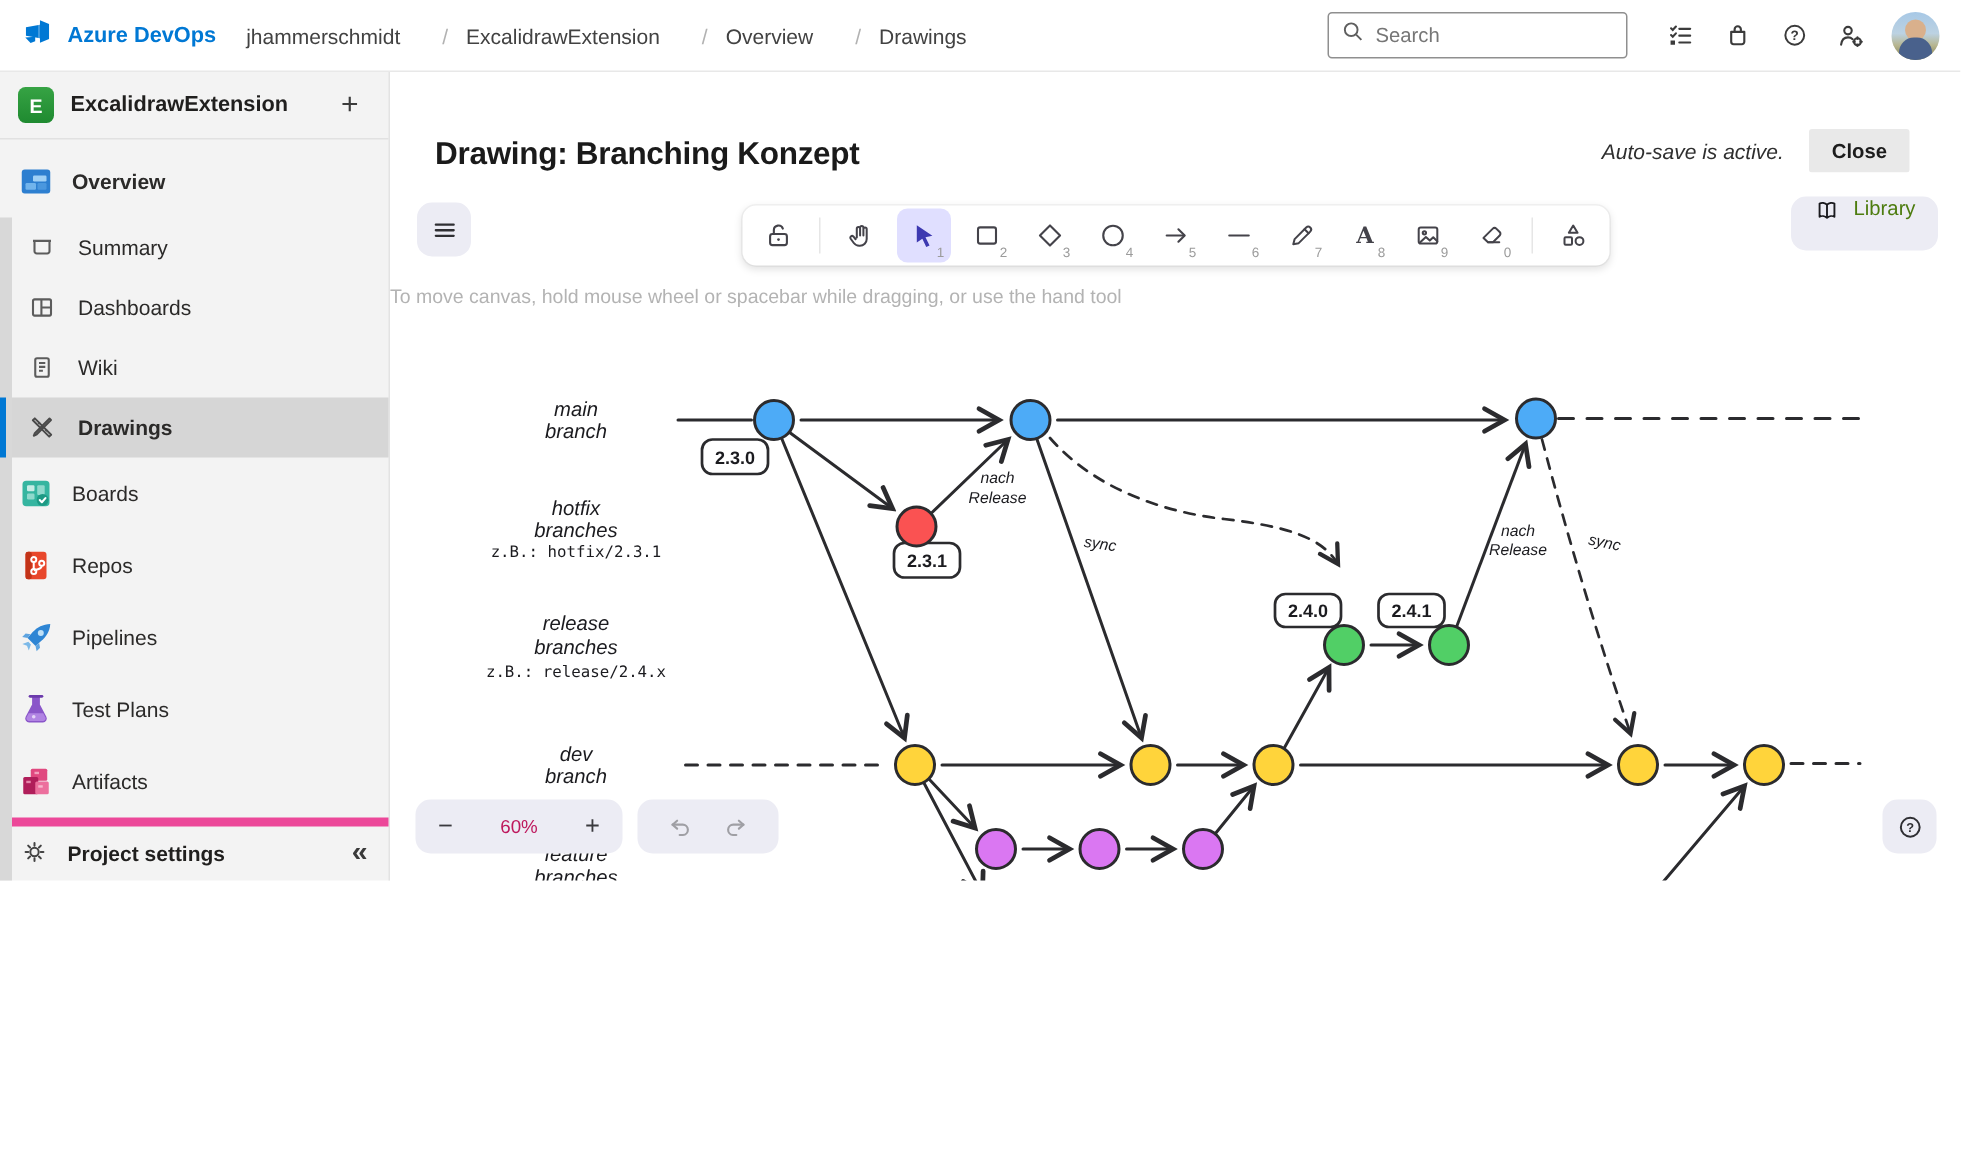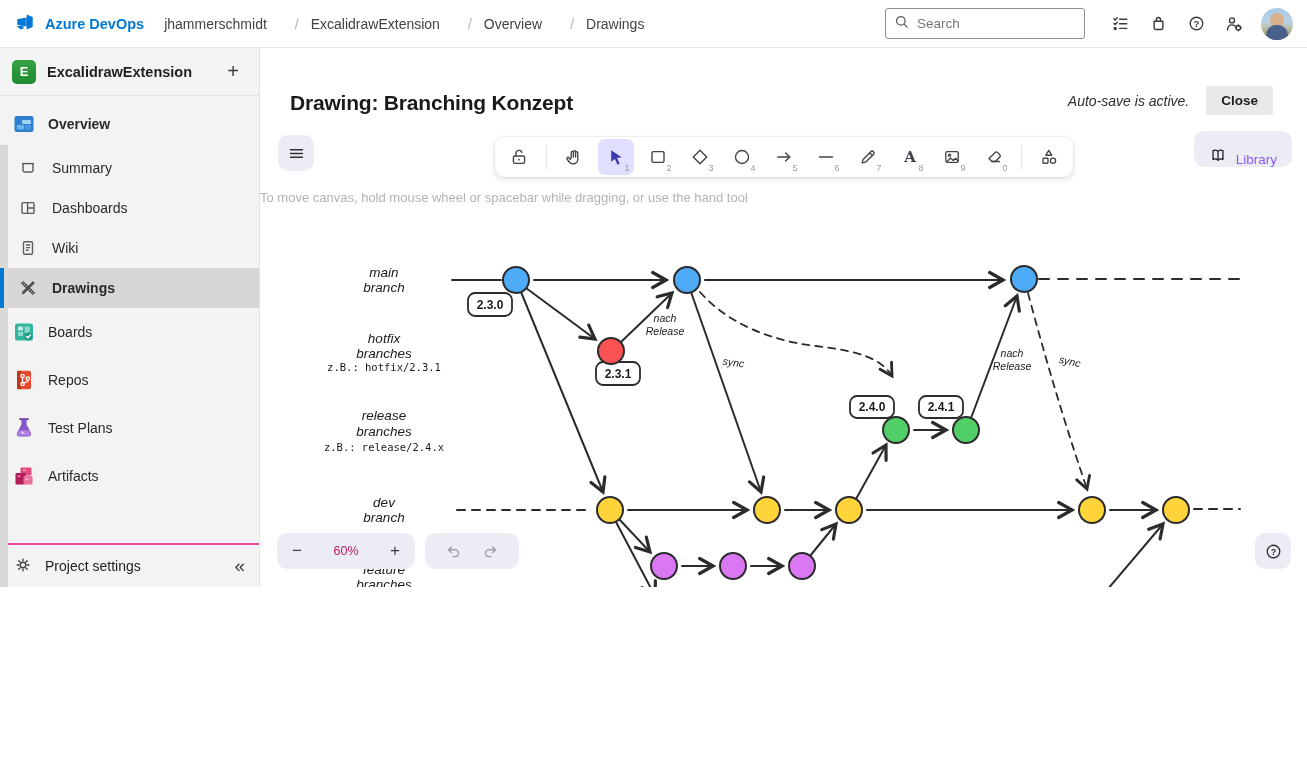--- a/index.html
+++ b/index.html
@@ -48,22 +48,22 @@
   .nav-item { display:flex; align-items:center; gap:12px; padding:0 12px; cursor:pointer;
     font-size:14px; color:#2b2a29; position:relative; }
   .nav-item.lvl1 { height:48px; }
   .nav-item.lvl2 { height:40px; padding-left:16px; }
   .nav-item.bold span.lbl { font-weight:bold; }
   .nav-item.selected { background:#d6d6d6; }
   .nav-item.selected::before { content:""; position:absolute; left:0; top:0; bottom:0;
     width:4px; background:#0078d4; z-index:3; }
   .nav-icon24 { width:24px; height:24px; flex:0 0 24px; }
   .nav-icon20 { width:20px; height:20px; flex:0 0 20px; margin:0 2px; }
-  .side-footer { border-top:2px solid #ec4899; height:44px; display:flex; align-items:center;
-    padding:0 14px; gap:13px; cursor:pointer; font-size:14px; }
+  .side-footer { border-top:6px solid #ec4899; height:44px; display:flex; align-items:center;
+    padding:0 14px; gap:13px; cursor:pointer; font-size:14px;font-weight:bold; }
   .collapse { margin-left:auto; font-size:19px; color:#3a3a3a; }
 
   
   .main { flex:1; display:flex; flex-direction:column; min-width:0; background:#fff; }
   .doc-header { height:67px; display:flex; align-items:flex-end; padding:0 34px 0 30px; flex:0 0 67px; }
   .doc-title { font-size:21px; font-weight:bold; letter-spacing:-0.2px; color:#1a1a1a; }
   .doc-right { margin-left:auto; display:flex; align-items:center; gap:17px; }
   .autosave { font-style:italic; font-size:14px; color:#2f2f2f; }
   .close-btn { background:#e9e9e9; border:none; border-radius:2px; font-weight:bold; font-size:13.5px;
     padding:7px 15px; cursor:pointer; color:#1c1c1c; font-family:"Liberation Sans",sans-serif; }
@@ -77,21 +77,21 @@
   .toolbar { position:absolute; left:50%; top:22px; transform:translateX(-50%);
     background:#fff; border-radius:9px; box-shadow:0 0 0 1px rgba(0,0,0,.04), 0 2px 6px rgba(0,0,0,.13);
     display:flex; align-items:center; gap:6px; padding:2px 6px; height:40px; }
   .tool { position:relative; width:36px; height:36px; border:none; background:transparent; border-radius:7px;
     display:flex; align-items:center; justify-content:center; cursor:pointer; }
   .tool.active { background:#e0dfff; }
   .tool .sc { position:absolute; right:4px; bottom:2px; font-size:9px; color:#9b9b9b; }
   .tsep { width:1px; height:24px; background:#e6e6e6; margin:0 3px; }
 
   .library-btn { position:absolute; right:15px; top:16px; height:36px; border:none; cursor:pointer;
-    display:flex; align-items:flex-end; gap:9px; padding:0 15px; font-size:13.5px; color:#8b5cf6;
+    display:flex; align-items:flex-start; gap:9px; padding:0 15px; font-size:13.5px; color:#4d7c0f;
     font-family:"Liberation Sans",sans-serif; }
   .hint { position:absolute; top:75px; left:0; right:0; text-align:left;
     font-size:13px; color:#b3b3b3; }
 
   .zoombar { position:absolute; left:17px; bottom:18px; width:138px; height:36px;
     display:flex; align-items:center; justify-content:space-between; padding:0 6px; }
   .zbtn { width:28px; height:28px; border:none; background:transparent; font-size:17px; color:#3a3a3e;
     cursor:pointer; border-radius:6px; font-family:"Liberation Sans",sans-serif; }
   .zval { font-size:12.5px; color:#be185d; }
   .histbar { position:absolute; left:165px; bottom:18px; width:94px; height:36px;
@@ -256,20 +256,32 @@
               <rect x="5" y="2.8" width="4.2" height="18.4" rx="1.6" fill="#c23318"></rect>
               <circle cx="10.5" cy="8" r="1.7" fill="none" stroke="#fff" stroke-width="1.3"></circle>
               <circle cx="15.8" cy="10.5" r="1.7" fill="none" stroke="#fff" stroke-width="1.3"></circle>
               <circle cx="10.5" cy="16" r="1.7" fill="none" stroke="#fff" stroke-width="1.3"></circle>
               <path d="M10.5 9.7v4.6 M15.8 12.2c0 2.2-2.6 2.4-5.3 3" fill="none" stroke="#fff" stroke-width="1.3"></path>
             </svg>
           </span>
           <span class="lbl">Repos</span>
         </div>
 
+        <div class="nav-item lvl1">
+          <span class="nav-icon24">
+            <svg width="24" height="24" viewBox="0 0 24 24">
+              <path d="M21.5 3c-4.8.2-8.8 2.2-11.7 5.4L6.4 12.3l5.3 5.3 3.9-3.4C18.8 11.4 21.3 7.8 21.5 3z" fill="#2e85d4"></path>
+              <circle cx="15.2" cy="9" r="2" fill="#bfe0f7"></circle>
+              <path d="M6.9 14.9l-4 1.4 3.1 1.2 1.2 3.1 1.4-4z" fill="#7cb9e8"></path>
+              <path d="M8.3 9.9 5.1 9.3 2.8 11.6l3.6.7z" fill="#5ea4e0"></path>
+              <path d="M14.1 15.7l.6 3.2-2.3 2.3-.7-3.6z" fill="#5ea4e0"></path>
+            </svg>
+          </span>
+          <span class="lbl">Pipelines</span>
+        </div>
 
         <div class="nav-item lvl1">
           <span class="nav-icon24">
             <svg width="24" height="24" viewBox="0 0 24 24">
               <path d="M9.4 3.2h5.2v5.4l4.3 8.2a2.6 2.6 0 0 1-2.3 3.8H7.4a2.6 2.6 0 0 1-2.3-3.8l4.3-8.2z" fill="#8a56c9"></path>
               <path d="M8 3.2h8" stroke="#6b3aab" stroke-width="1.8" stroke-linecap="round"></path>
               <path d="M7.2 14.5h9.6l1.5 2.9a1.6 1.6 0 0 1-1.4 2.2H7.1a1.6 1.6 0 0 1-1.4-2.2z" fill="#b184e3"></path>
               <circle cx="10.5" cy="16.8" r="1.2" fill="#e4d2f7"></circle>
             </svg>
           </span>

